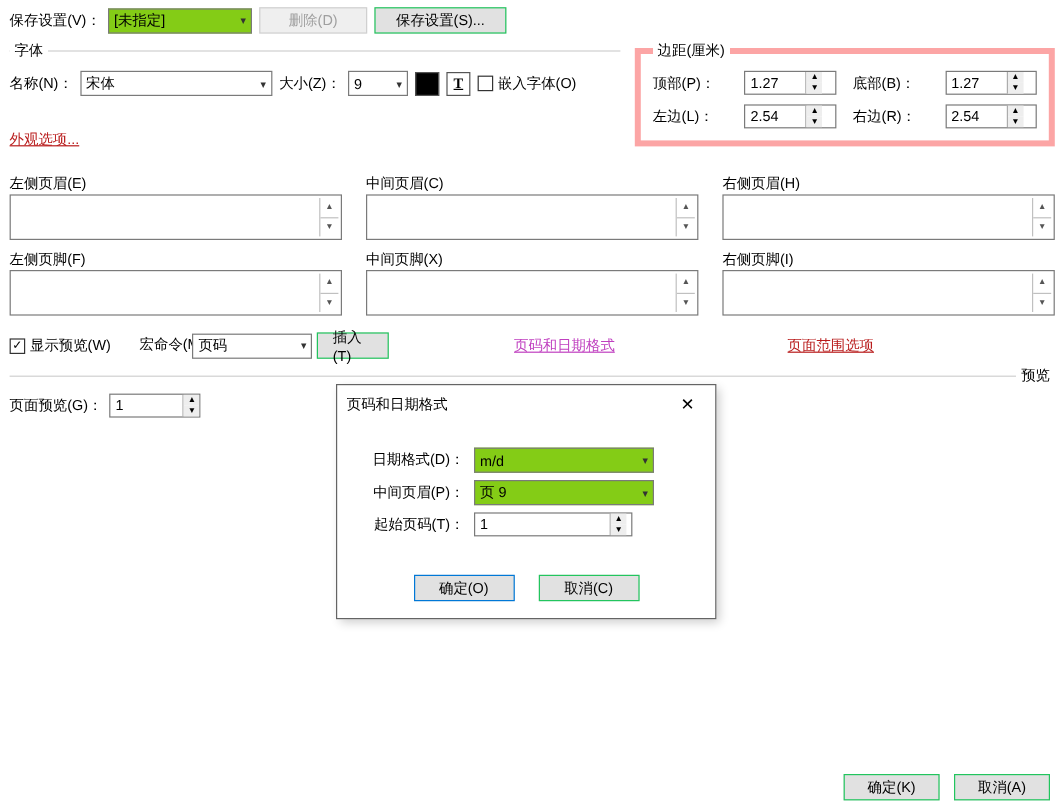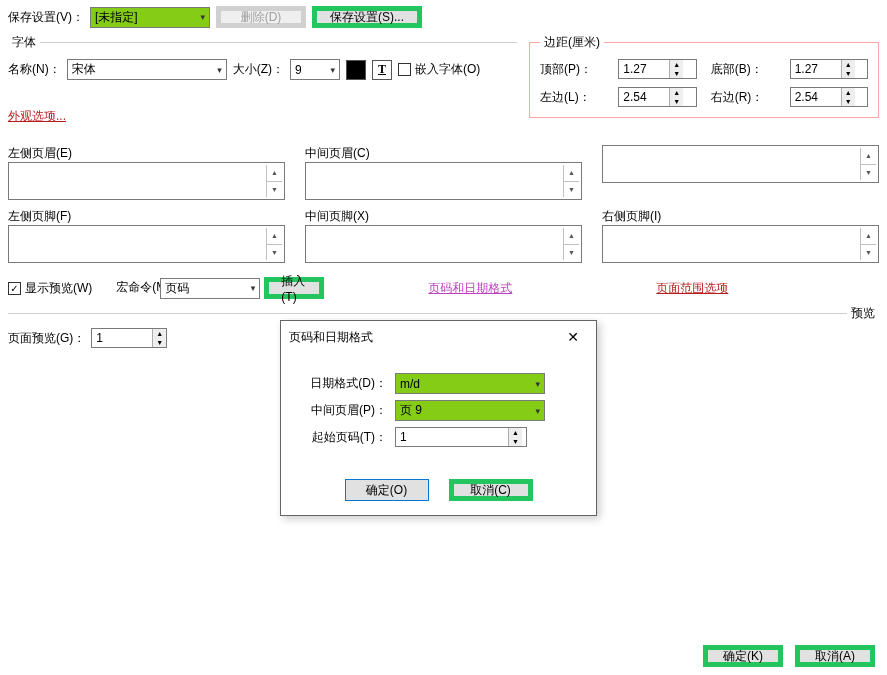--- a/index.html
+++ b/index.html
@@ -6,28 +6,28 @@
 body { font-family: "Microsoft YaHei", "SimSun", Arial, sans-serif; font-size: 12px; background: #fff; color: #000; }
 .page { width: 887px; height: 675px; position: relative; padding: 6px 8px; }
 
 .row { display: flex; align-items: center; gap: 6px; margin-bottom: 6px; }
 .label { white-space: nowrap; }
 
 .combo { display: inline-flex; align-items: center; justify-content: space-between; border: 1px solid #7a7a7a; background: #fff; height: 21px; padding: 0 4px; }
 .combo.grey { background: #84cc16; }
 .combo .arrow { font-size: 9px; color: #333; }
 
-.btn { display: inline-flex; align-items: center; justify-content: center; border: 5px solid #22c55e; background: #e1e1e1; height: 22px; padding: 0 12px; cursor: default; }
+.btn { display: inline-flex; align-items: center; justify-content: center; border: 1px solid #22c55e; background: #e1e1e1; height: 22px; padding: 0 12px; cursor: default; }
 .btn.disabled { color: #a0a0a0; background: #efefef; border-color: #d0d0d0; }
 .btn.primary { border: 1px solid #0078d7; }
 
 .link { color: #b91c1c; cursor: pointer; }
 .link.magenta { color: #c040c0; }
 
-fieldset { border: 1px solid #fca5a5; padding: 8px 10px 10px 10px; position: relative; }
+fieldset { border: 5px solid #fca5a5; padding: 8px 10px 10px 10px; position: relative; }
 legend { padding: 0 4px; font-size: 12px; }
 
 .textarea { border: 1px solid #7a7a7a; background: #fff; height: 38px; padding: 2px; }
 .stacked-textarea-wrap { display: flex; }
 .ml-body { flex: 1; border: none; }
 .spin-col { width: 16px; display: flex; flex-direction: column; border-left: 1px solid #c0c0c0; }
 .spin-col div { flex: 1; display: flex; align-items: center; justify-content: center; font-size: 7px; color: #555; border-bottom: 1px solid #c0c0c0; }
 .spin-col div:last-child { border-bottom: none; }
 
 .spinner { display: inline-flex; border: 1px solid #7a7a7a; height: 20px; background: #fff; }
@@ -147,20 +147,21 @@
       <div class="label">中间页眉(C)</div>
       <div class="textarea stacked-textarea-wrap">
         <div class="ml-body"></div>
         <div class="spin-col">
             <div>▲</div>
             <div>▼</div>
           </div>
       </div>
     </div>
     <div>
+      <div class="label">右侧页眉(H)</div>
       <div class="textarea stacked-textarea-wrap">
         <div class="ml-body"></div>
         <div class="spin-col">
             <div>▲</div>
             <div>▼</div>
           </div>
       </div>
     </div>
     <div>
       <div class="label">左侧页脚(F)</div>

